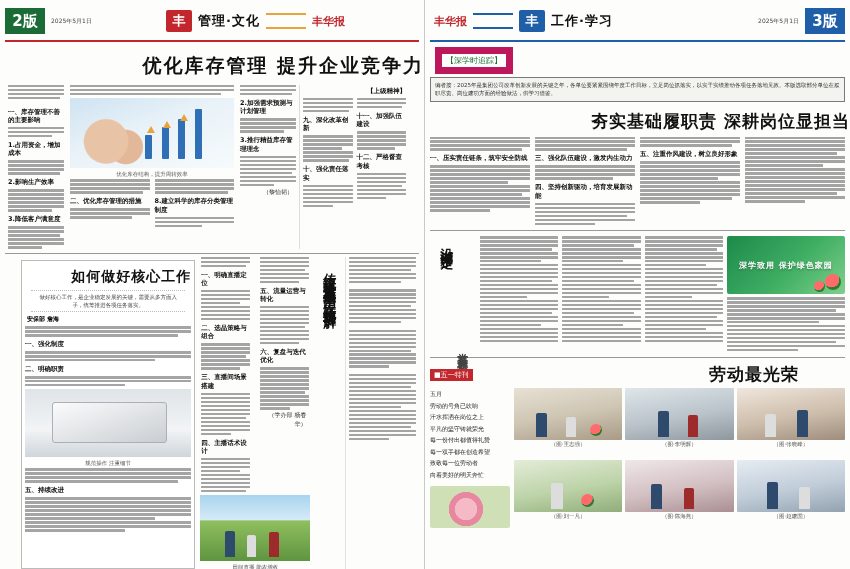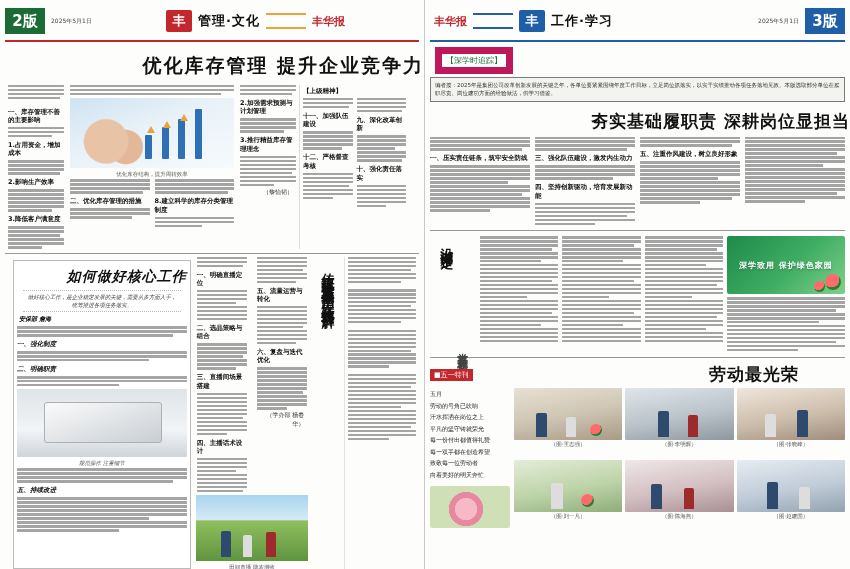--- a/index.html
+++ b/index.html
@@ -276,71 +276,71 @@
           <div class="ln s1"></div>
           <div class="ln s1"></div>
         <div class="ln s2"></div>
           <div class="ln s1"></div>
           <div class="ln s1"></div>
           <div class="ln s4"></div>
         <div class="byline">（黎怡韬）</div>
       </div>
 
       <div class="col tcol" style="width:110px;border-left:1px solid #ddd;">
-        <div class="subhead" style="text-align:left;">【上级精神】</div>
+        <div class="subhead" style="text-align:right;">【上级精神】</div>
         <div class="flexrow" style="gap:4px;">
           <div class="tcol" style="flex:1;">
             <div class="ln s1"></div>
               <div class="ln s1"></div>
+              <div class="ln s1"></div>
+              <div class="ln s2"></div>
+            <div class="subhead">九、深化改革创新</div>
+            <div class="ln s1"></div>
+              <div class="ln s1"></div>
+              <div class="ln s1"></div>
+              <div class="ln s3"></div>
+            <div class="ln s1"></div>
+              <div class="ln s1"></div>
+              <div class="ln s2"></div>
+            <div class="subhead">十、强化责任落实</div>
+            <div class="ln s1"></div>
+              <div class="ln s1"></div>
+              <div class="ln s1"></div>
+              <div class="ln s1"></div>
+            <div class="ln s1"></div>
+              <div class="ln s4"></div>
+          </div>
+          <div class="tcol" style="flex:1;">
+            <div class="ln s1"></div>
+              <div class="ln s1"></div>
               <div class="ln s2"></div>
             <div class="subhead">十一、加强队伍建设</div>
             <div class="ln s1"></div>
               <div class="ln s1"></div>
               <div class="ln s1"></div>
               <div class="ln s1"></div>
             <div class="ln s3"></div>
             <div class="subhead">十二、严格督查考核</div>
             <div class="ln s1"></div>
               <div class="ln s1"></div>
               <div class="ln s1"></div>
               <div class="ln s2"></div>
             <div class="ln s1"></div>
               <div class="ln s1"></div>
               <div class="ln s4"></div>
           </div>
-          <div class="tcol" style="flex:1;">
-            <div class="ln s1"></div>
-              <div class="ln s1"></div>
-              <div class="ln s1"></div>
-              <div class="ln s2"></div>
-            <div class="subhead">九、深化改革创新</div>
-            <div class="ln s1"></div>
-              <div class="ln s1"></div>
-              <div class="ln s1"></div>
-              <div class="ln s3"></div>
-            <div class="ln s1"></div>
-              <div class="ln s1"></div>
-              <div class="ln s2"></div>
-            <div class="subhead">十、强化责任落实</div>
-            <div class="ln s1"></div>
-              <div class="ln s1"></div>
-              <div class="ln s1"></div>
-              <div class="ln s1"></div>
-            <div class="ln s1"></div>
-              <div class="ln s4"></div>
-          </div>
         </div>
       </div>
     </div>
 
     <div class="rule thin" style="margin-top:4px;"></div>
 
     <div class="flexrow" style="padding:0 5px;">
 
-      <div class="boxed" style="width:180px;margin:3px 3px 3px 8px;font-style:italic;">
+      <div class="boxed" style="width:180px;margin:3px 3px 3px 16px;">
         <div class="headline h3">如何做好核心工作</div>
         <div style="font-size:5.5px;color:#444;text-align:center;line-height:1.5;border-top:1px dotted #bbb;border-bottom:1px dotted #bbb;padding:2px 4px;margin:0 6px 3px;">做好核心工作，是企业稳定发展的关键，需要从多方面入手，统筹推进各项任务落实。</div>
         <div style="font-size:6px;font-weight:bold;padding-left:2px;">安保部  詹海</div>
         <div class="tcol" style="margin-top:2px;">
           <div class="ln s1"></div>
             <div class="ln s1"></div>
             <div class="ln s2"></div>
           <div class="subhead">一、强化制度</div>
           <div class="ln s1"></div>
             <div class="ln s1"></div>

